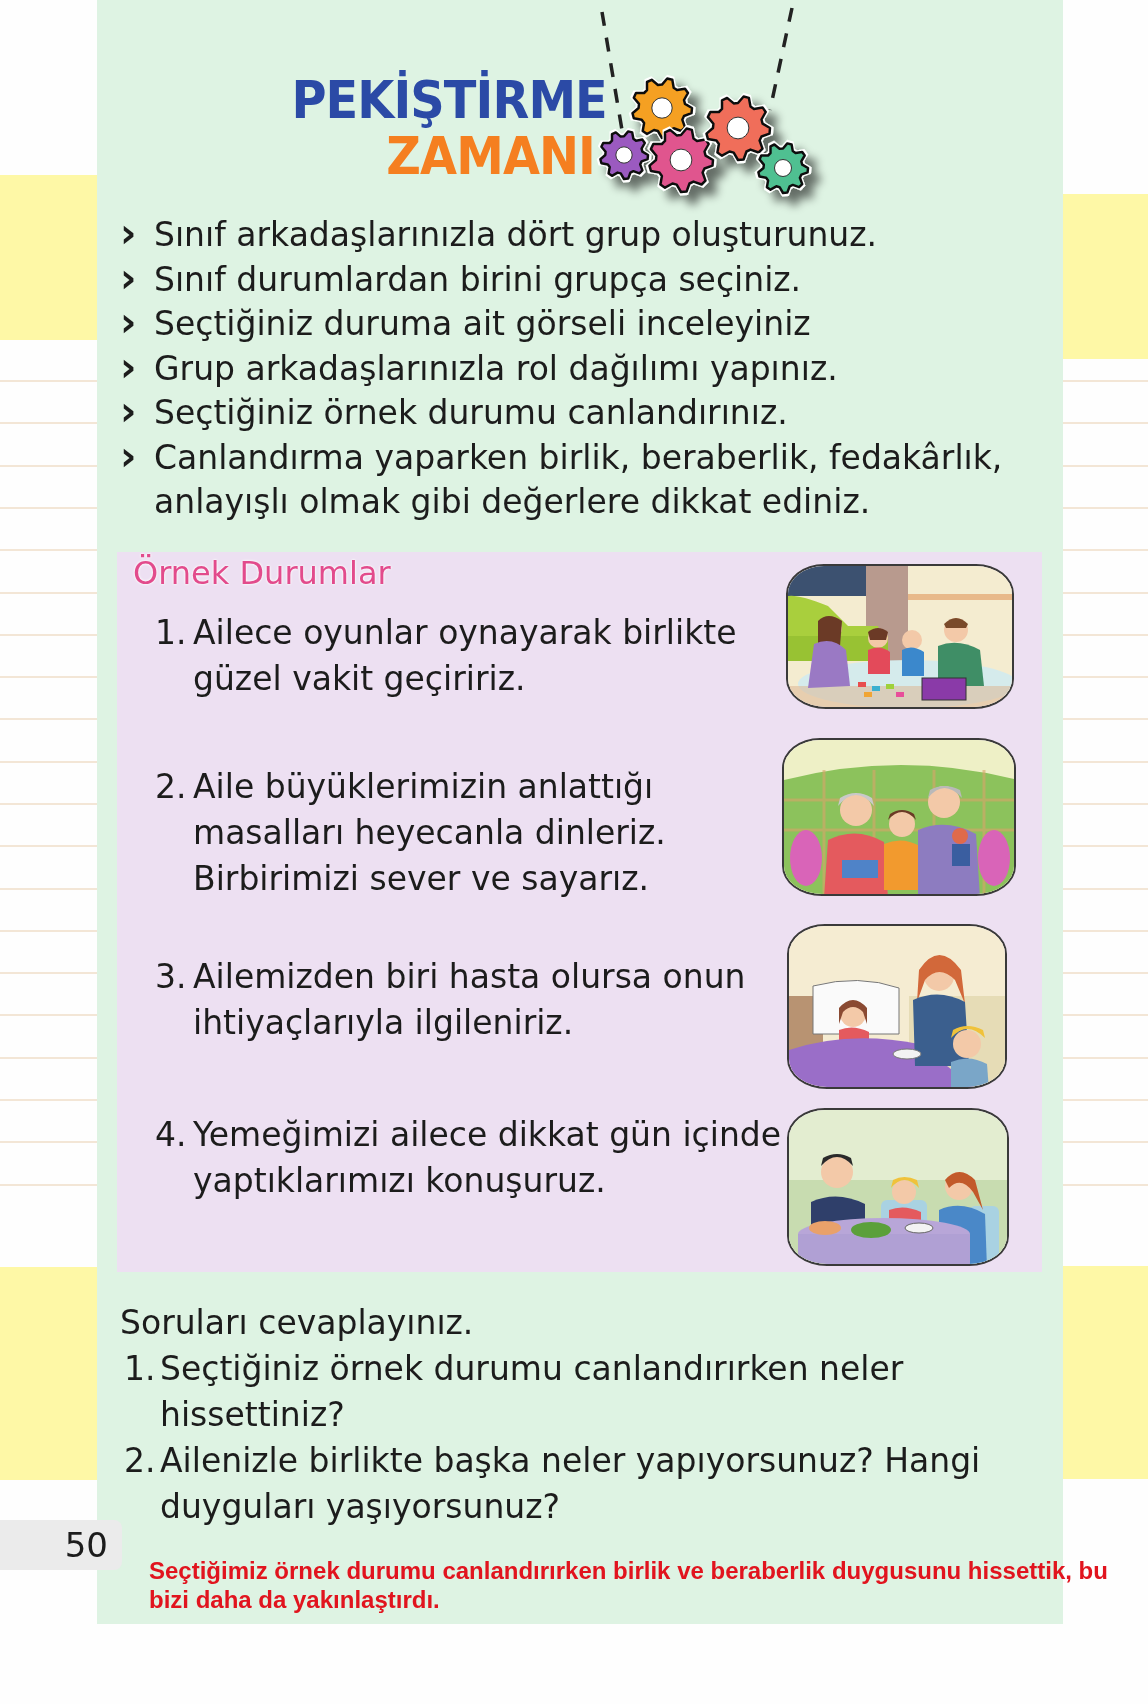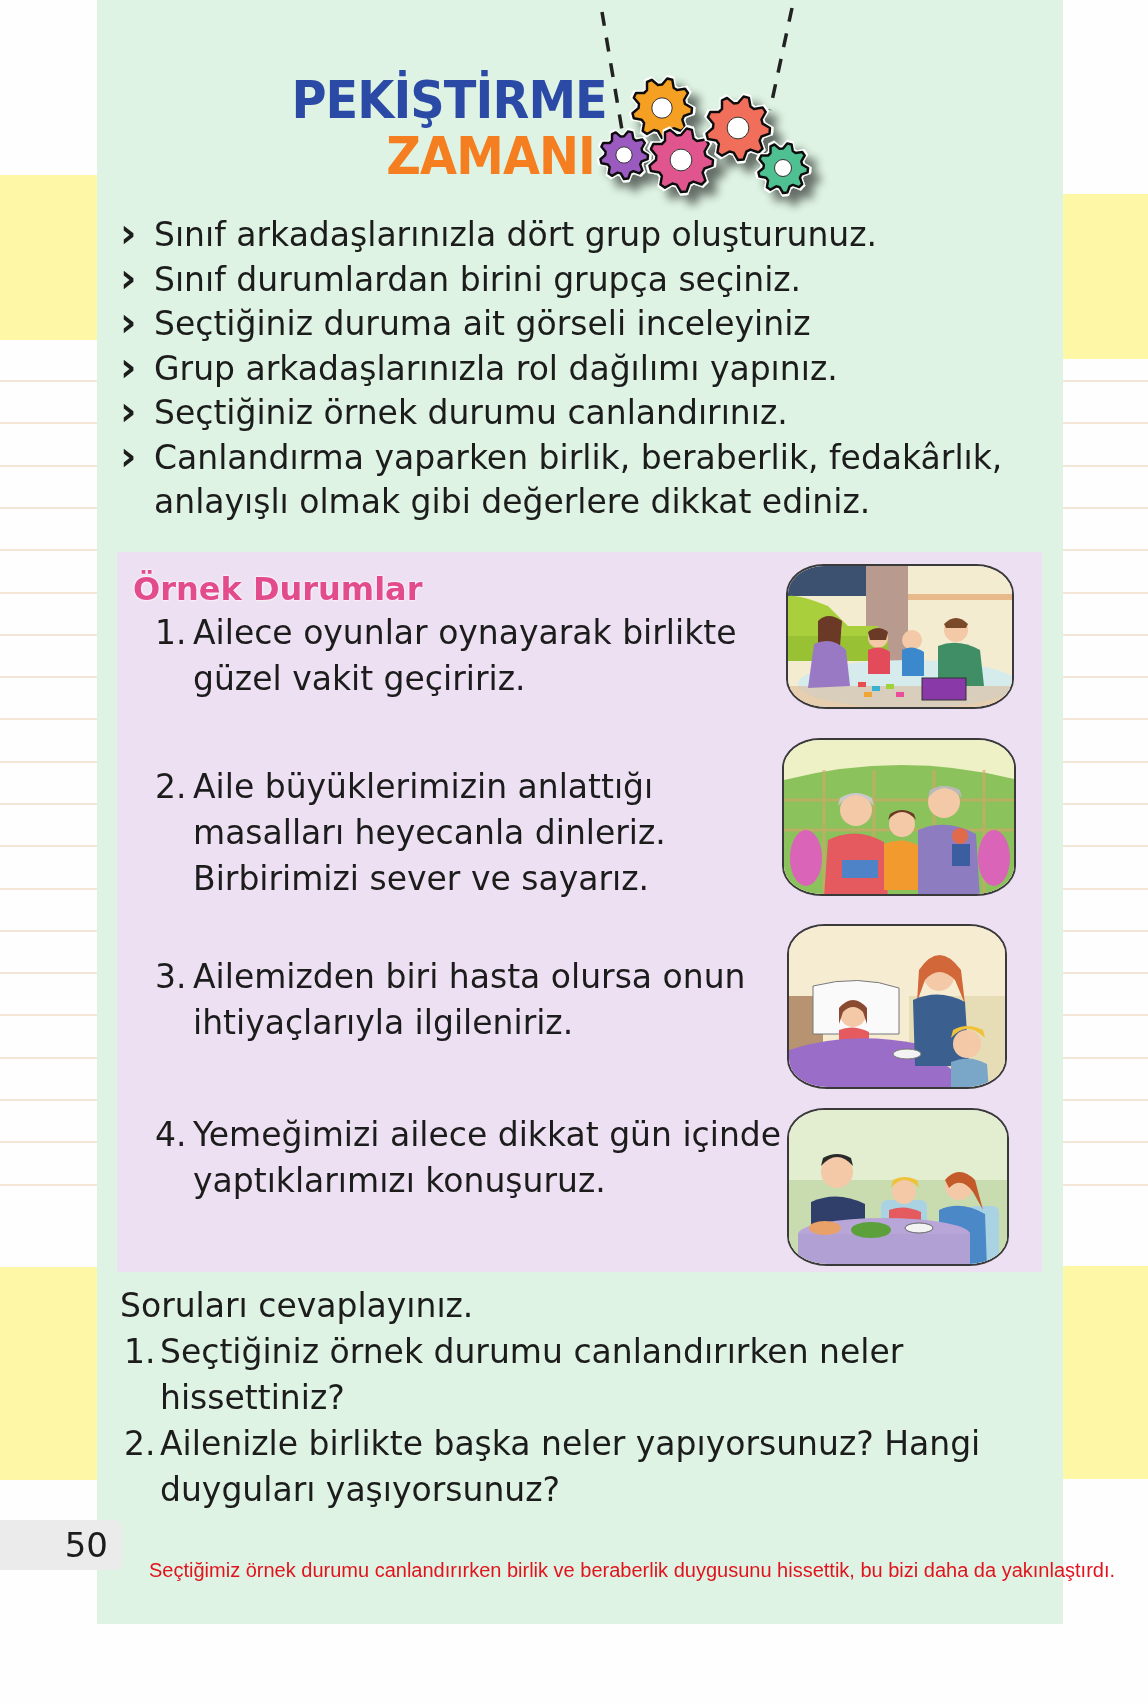--- a/index.html
+++ b/index.html
@@ -16,36 +16,36 @@
   .title-2 { font-family: "DejaVu Sans", sans-serif; font-weight: 900; font-size: 52px; letter-spacing: -1px; color: #f57f20; line-height: 56px; transform: scaleX(0.92); transform-origin: right center; }
 
   .gears { position: absolute; left: 590px; top: 0; width: 270px; height: 215px; }
 
   .bullets { position: absolute; left: 118px; top: 213px; width: 920px; }
   .bullet { display: flex; align-items: flex-start; font-size: 33px; line-height: 44.5px; }
   .bullet .chev { width: 36px; flex: 0 0 36px; font-weight: bold; font-size: 28px; padding-left: 2px; }
   .bullet .txt { flex: 1; }
 
   .examples { position: absolute; left: 117px; top: 552px; width: 925px; height: 720px; background: #ede0f2; }
-  .examples-title { position: absolute; left: 16px; top: 18px; font-size: 32px; font-weight: bold; color: #e24b8c; text-shadow: 0 0 3px #fff, 0 0 2px #fff; }
+  .examples-title { position: absolute; left: 16px; top: 2px; font-size: 32px; font-weight: normal; color: #e24b8c; text-shadow: 0 0 3px #fff, 0 0 2px #fff; }
   .ex-item { position: absolute; left: 38px; font-size: 33px; line-height: 46px; display: flex; }
   .ex-item .num { width: 38px; flex: 0 0 38px; }
   .ex-item .txt { white-space: pre-line; }
 
   .illus { position: absolute; width: 228px; height: 145px; border: 2px solid #3a3a3a; border-radius: 38px 38px 40px 40px / 30px 30px 30px 30px; overflow: hidden; }
 
   .questions { position: absolute; left: 120px; top: 1283px; width: 920px; }
-  .q-head { font-size: 33px; line-height: 46px; }
+  .q-head { font-size: 33px; line-height: 46px; margin-top: 17px; }
   .q-item { display: flex; font-size: 33px; line-height: 46px; }
   .q-item .num { width: 40px; flex: 0 0 40px; padding-left: 4px; }
   .q-item .txt { flex: 1; white-space: pre-line; }
 
   .page-num { position: absolute; left: 0; top: 1520px; width: 122px; height: 50px; background: #ebebeb; border-radius: 0 8px 8px 0; font-size: 34px; text-align: right; padding-right: 14px; line-height: 50px; color: #1c1c1c; }
 
-  .answers { position: absolute; left: 149px; top: 1556px; width: 995px; font-family: "Liberation Sans", sans-serif; font-size: 20px; line-height: 29px; color: #e1141e; }
+  .answers { position: absolute; left: 149px; top: 1556px; width: 995px; font-family: "Liberation Sans", sans-serif; font-size: 24px; line-height: 29px; color: #e1141e; font-weight: bold; }
   .answers p { margin: 0; }
 </style>
 </head>
 <body>
 
 <div class="margin-band" style="left:0; top:175px; width:97px; height:165px;"></div>
 <div class="margin-band" style="left:1063px; top:194px; width:85px; height:165px;"></div>
 <div class="margin-band" style="left:0; top:1267px; width:97px; height:213px;"></div>
 <div class="margin-band" style="left:1063px; top:1266px; width:85px; height:213px;"></div>
 

